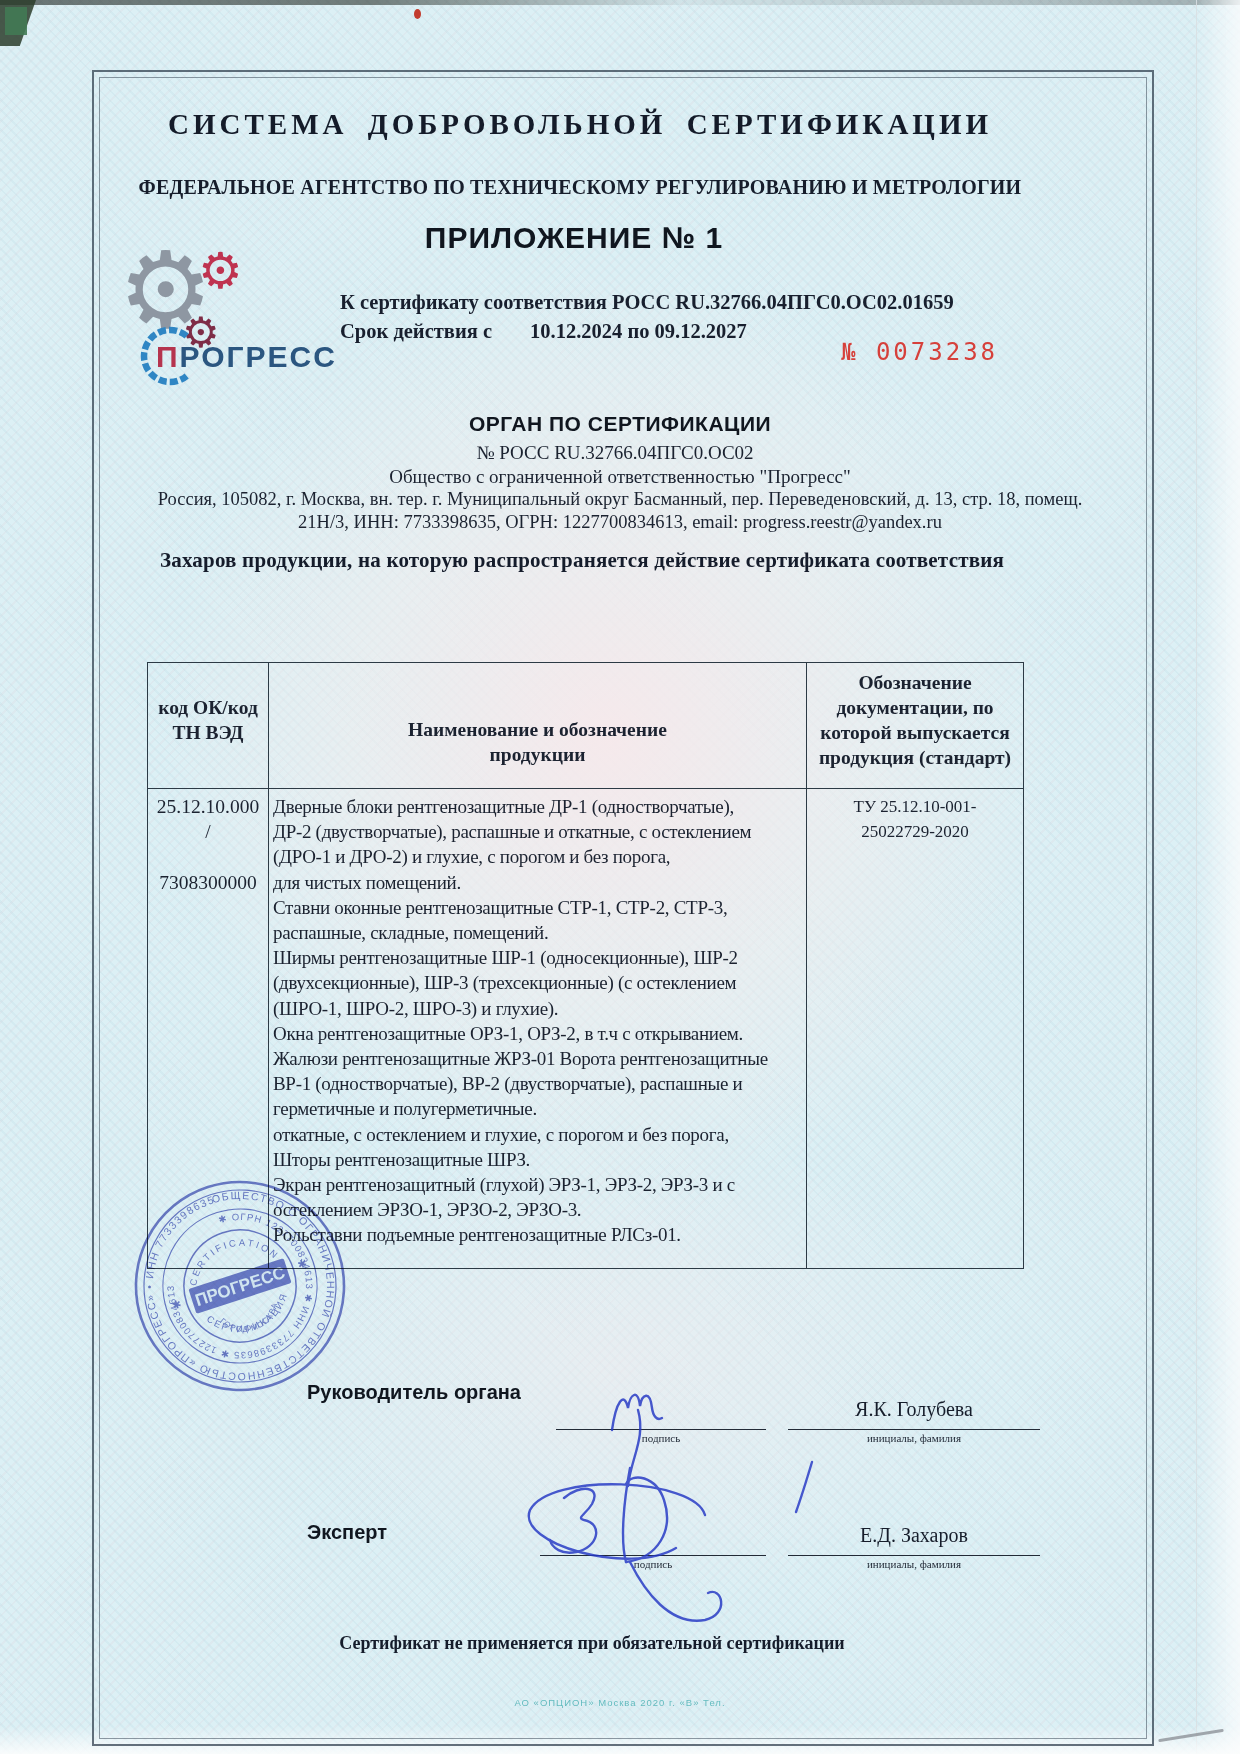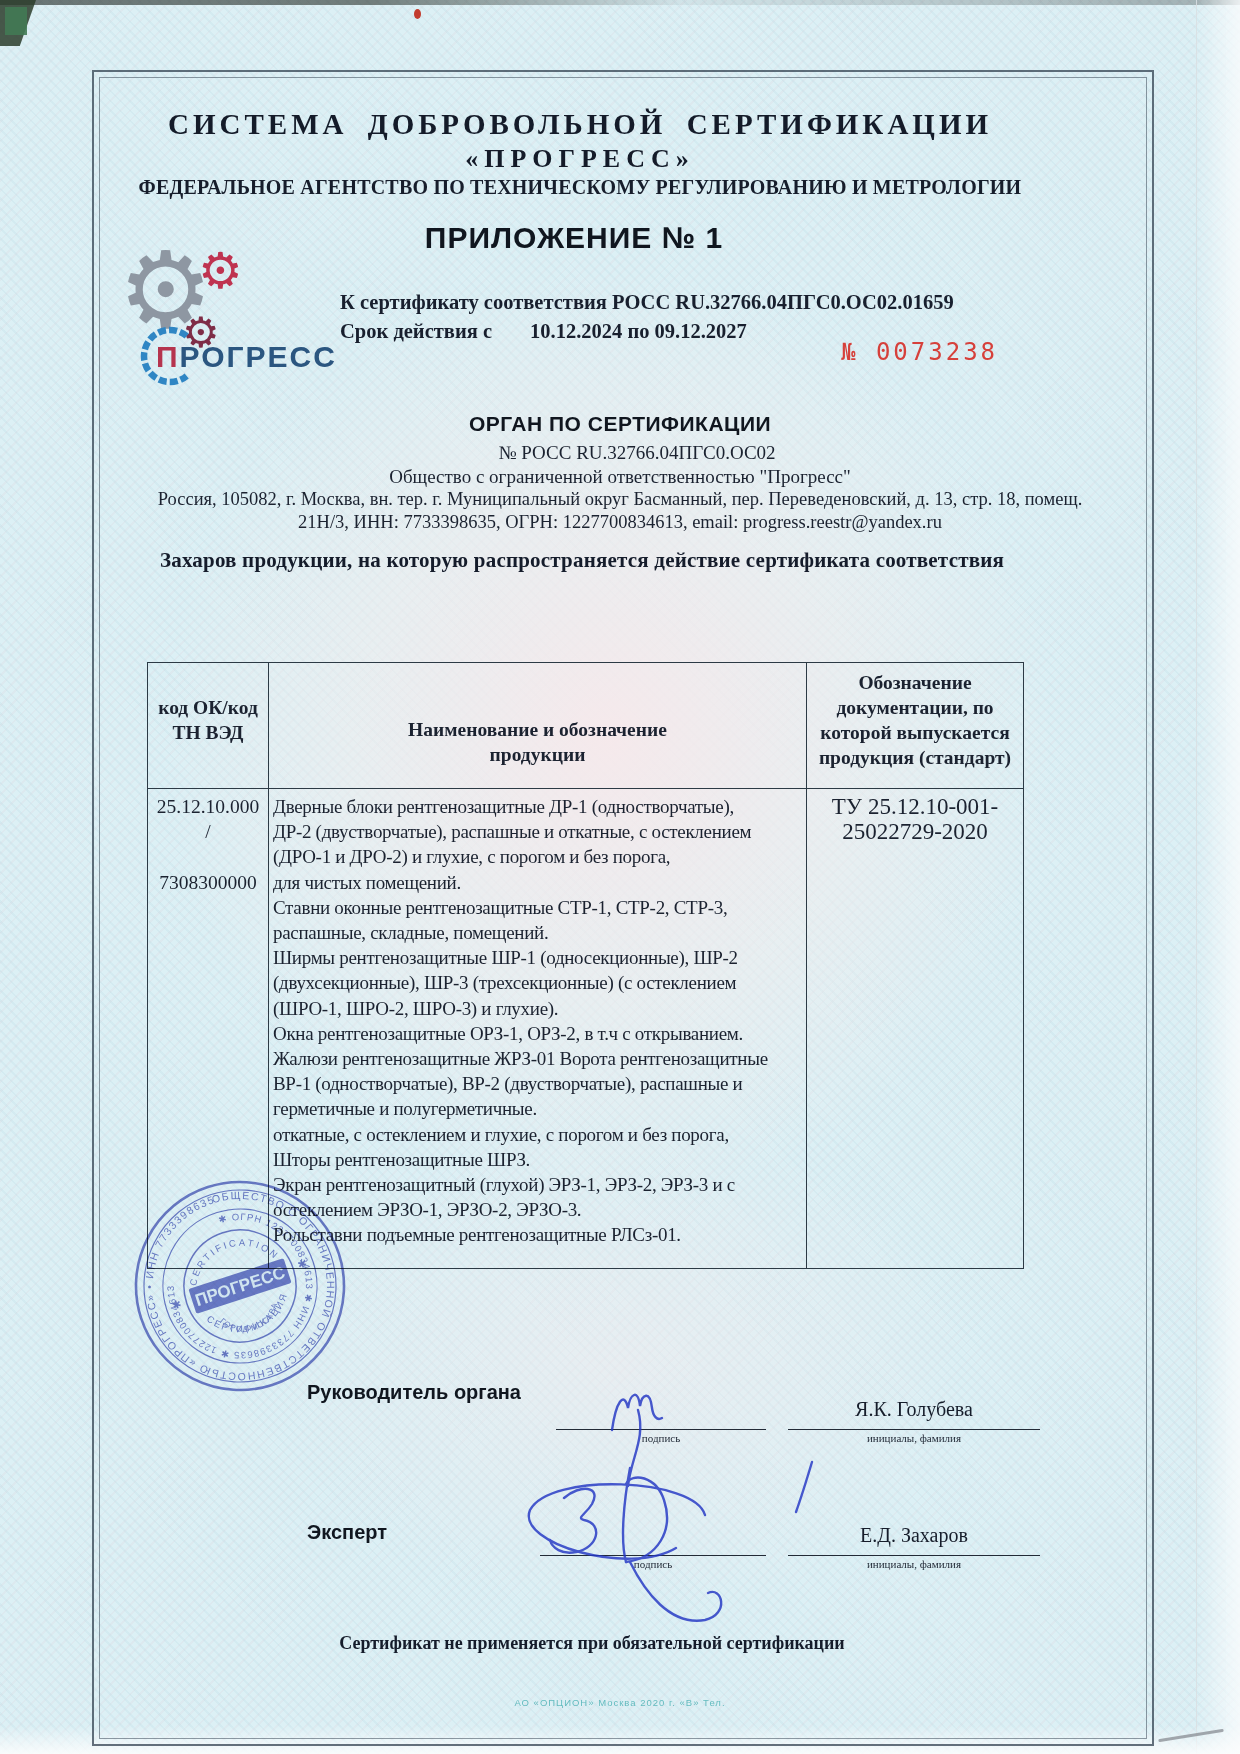--- a/index.html
+++ b/index.html
@@ -30,37 +30,37 @@
   .gear-maroon{left:64px;top:72px;font-size:42px;color:#7e2d47;}
   .c-ring{left:20px;top:84px;}
   .logo-text{left:38px;top:100px;font-family:"Liberation Sans","DejaVu Sans",sans-serif;font-weight:bold;font-size:30px;letter-spacing:2px;}
   .logo-p{color:#b5344e;} .logo-rest{color:#2b5680;}
   
   .cert{left:340px;top:288px;width:700px;font-weight:bold;font-size:20.5px;line-height:29px;color:#181f2e;}
   .cert .dates{margin-left:38px;}
   .blank-no{left:841px;top:338px;font-family:"DejaVu Sans Mono","Liberation Mono",monospace;font-size:24px;font-weight:500;letter-spacing:3px;color:#d6403b;}
   
   .org-title{left:20px;top:412px;width:1200px;text-align:center;font-family:"Liberation Sans","DejaVu Sans",sans-serif;font-weight:bold;font-size:21px;letter-spacing:.5px;color:#10161f;}
-  .org-no{left:37px;top:442px;width:1200px;text-align:center;font-size:19px;}
+  .org-no{left:15px;top:442px;width:1200px;text-align:center;font-size:19px;}
   .org-name{left:20px;top:466px;width:1200px;text-align:center;font-size:19px;}
   .org-addr1{left:20px;top:489px;width:1200px;text-align:center;font-size:18.5px;}
   .org-addr2{left:20px;top:512px;width:1200px;text-align:center;font-size:18.5px;}
   .list-title{left:32px;top:548px;width:1100px;text-align:center;font-weight:bold;font-size:21px;letter-spacing:.2px;color:#151c2b;}
   
   .ptable{left:147px;top:662px;width:875px;display:grid;grid-template-columns:121px 538px 216px;grid-template-rows:126px 479px;border:1.6px solid #2c3a45;}
   .cell{border-right:1.4px solid #2c3a45;box-sizing:border-box;overflow:hidden;}
   .cell:nth-child(3n){border-right:none;}
   .hrow{border-bottom:1.6px solid #2c3a45;}
   .h-code{padding-top:32px;text-align:center;font-weight:bold;font-size:19.5px;line-height:25px;}
   .h-name{padding-top:54px;text-align:center;font-weight:bold;font-size:19.5px;line-height:25px;}
   .h-doc{padding-top:7px;text-align:center;font-weight:bold;font-size:19.5px;line-height:25px;}
   .b-code{padding-top:5px;text-align:center;font-size:19.5px;line-height:25.2px;}
   .b-name{padding-top:5px;padding-left:4px;font-size:19px;line-height:25.2px;letter-spacing:-.3px;}
   .b-name .tline{white-space:nowrap;}
-  .b-doc{padding-top:5px;text-align:center;font-size:23px;line-height:25.2px;}
+  .b-doc{padding-top:5px;text-align:center;font-size:17px;line-height:25.2px;}
   .tline{min-height:1em;}
   
   .stamp{left:116px;top:1162px;width:248px;height:248px;color:#2e3eb0;opacity:.66;transform:rotate(-18deg);mix-blend-mode:multiply;}
   
   .sig-label{font-family:"Liberation Sans","DejaVu Sans",sans-serif;font-weight:bold;font-size:20px;color:#10161f;}
   .lab-head{left:307px;top:1381px;}
   .lab-expert{left:307px;top:1521px;}
   .sigline{border-top:1.6px solid #222a36;height:0;}
   .l1{left:556px;top:1429px;width:210px;}
   .l2{left:540px;top:1555px;width:226px;}
@@ -97,21 +97,20 @@
   <div class="abs speck"></div>
   <div class="abs scan-right"></div>
   <div class="abs scan-bottom"></div>
   <div class="abs pencil"></div>
 
   <div class="abs frame">
     <div class="frame-inner"></div>
   </div>
 
   <div class="abs t-system">СИСТЕМА ДОБРОВОЛЬНОЙ СЕРТИФИКАЦИИ</div>
-  <div class="abs t-progress">«ПРОГРЕСС»</div>
   <div class="abs t-agency">ФЕДЕРАЛЬНОЕ АГЕНТСТВО ПО ТЕХНИЧЕСКОМУ РЕГУЛИРОВАНИЮ И МЕТРОЛОГИИ</div>
   <div class="abs t-appendix">ПРИЛОЖЕНИЕ № 1</div>
 
   <div class="abs logo">
     <span class="gear gear-big">⚙</span>
     <span class="gear gear-red">⚙</span>
     <span class="gear gear-maroon">⚙</span>
     <svg class="abs c-ring" width="64" height="64" viewBox="0 0 64 64">
       <path d="M48.7 12.1 A26 26 0 1 0 48.7 51.9" fill="none" stroke="#2f86c4" stroke-width="6.5" stroke-dasharray="8 3"></path>
     </svg>

